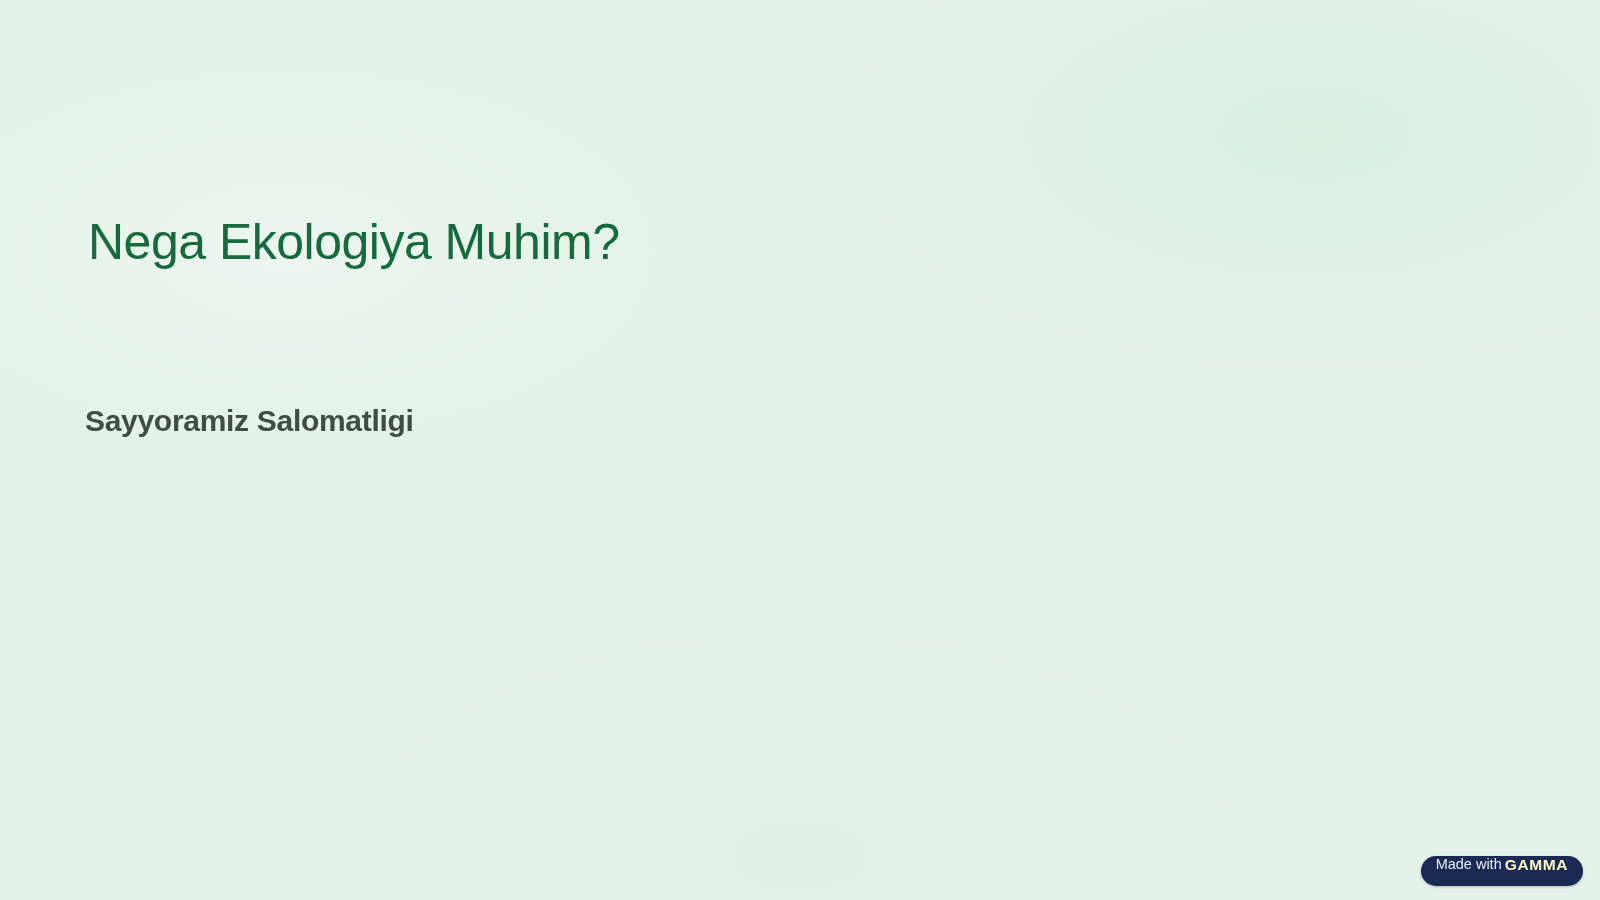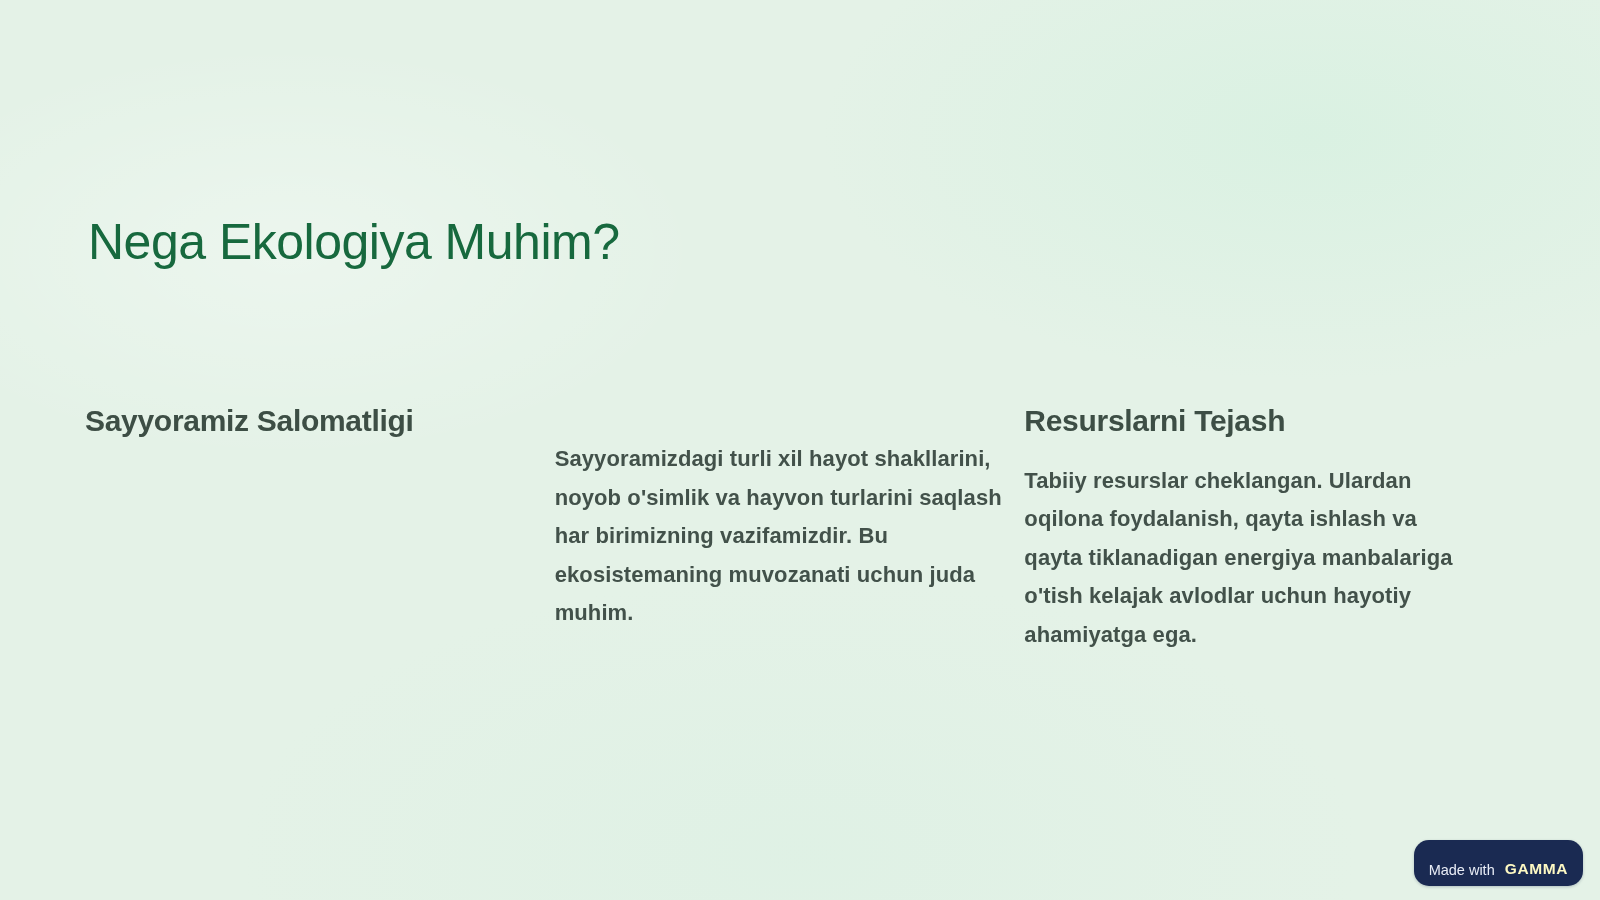--- a/index.html
+++ b/index.html
@@ -58,23 +58,23 @@
     line-height: 38.5px;
     letter-spacing: 0.1px;
   }
   .column.offset-body p { margin-top: 38px; }
   .gamma-badge {
     position: absolute;
     right: 17px;
     bottom: 14px;
     height: 30px;
     display: flex;
-    align-items: flex-end;
-    gap: 10px;
-    padding: 8px 15px;
+    align-items: flex-start;
+    gap: 3px;
+    padding: 0 15px;
     background: #1a2a52;
     border-radius: 15px;
     cursor: pointer;
     box-shadow: 0 1px 3px rgba(20,40,70,0.25);
   }
   .gamma-badge .prefix {
     color: #e9edf6;
     font-size: 14.5px;
     font-weight: 400;
   }
@@ -92,27 +92,22 @@
 
   <h1 class="slide-title">Nega Ekologiya Muhim?</h1>
 
   <div class="columns">
 
     <div class="column">
       <h2>Sayyoramiz Salomatligi</h2>
     </div>
 
     <div class="column offset-body">
-      <p>Sayyoramizdagi turli xil hayot shakllarini, noyob o'simlik va hayvon turlarini saqlash har birimizning vazifamizdir. Bu ekosistemaning muvozanati uchun juda muhim.</p>
     </div>
 
-    <div class="column">
-      <h2>Resurslarni Tejash</h2>
-      <p>Tabiiy resurslar cheklangan. Ulardan oqilona foydalanish, qayta ishlash va qayta tiklanadigan energiya manbalariga o'tish kelajak avlodlar uchun hayotiy ahamiyatga ega.</p>
-    </div>
 
   </div>
 
   <div class="gamma-badge">
     <span class="prefix">Made with</span>
     <span class="brand">GAMMA</span>
   </div>
 
 </div>
 

